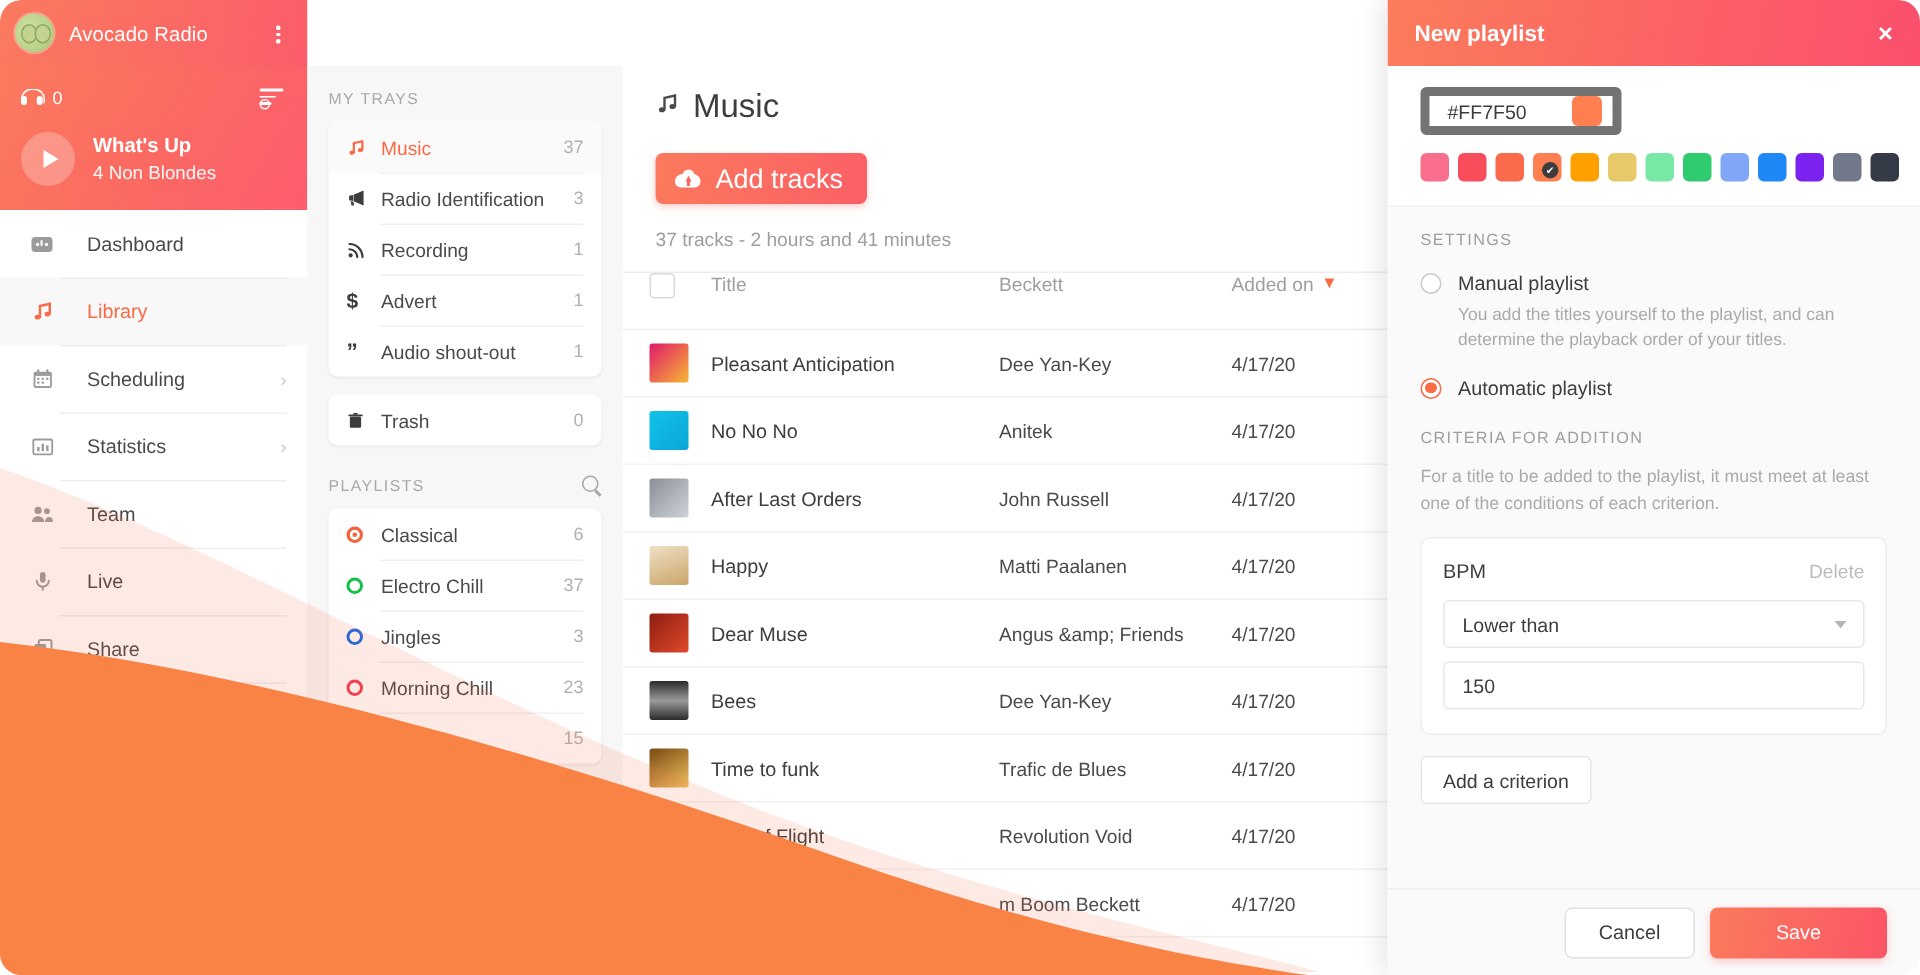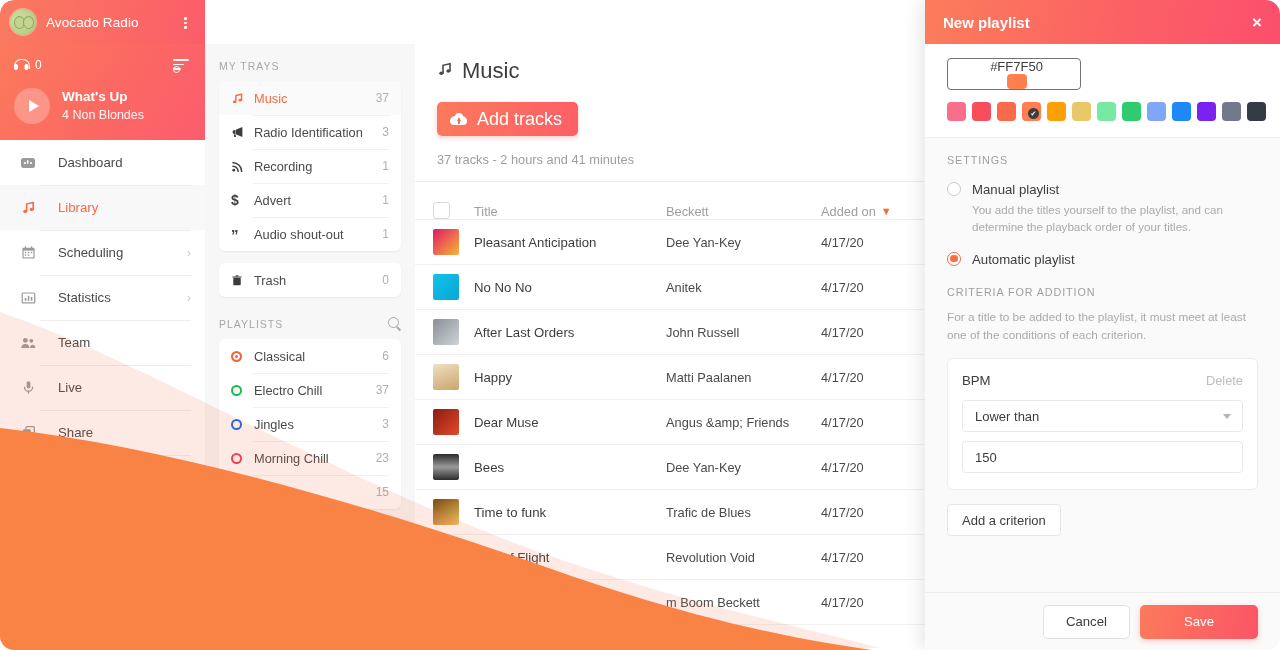--- a/index.html
+++ b/index.html
@@ -160,21 +160,21 @@
   .cloud-ico::after {
     content:""; position:absolute; left:4.5px; top:0px; width:8px; height:8px; border-radius:50%; background:#fff;
   }
   .cloud-arrow { position:absolute; left:6.5px; top:4px; width:0;height:0;
     border-left:2.6px solid transparent; border-right:2.6px solid transparent; border-bottom:4px solid #fb6a62; z-index:2; }
   .cloud-stem { position:absolute; left:7.8px; top:7.5px; width:1.8px; height:3.6px; background:#fb6a62; z-index:2; }
   .meta { padding: 16px 22px 0 22px; color:#9e9e9e; font-size:12.8px; }
 
   .table { margin-top: 14px; border-top:1px solid #eeeeee; }
   .thead {
-    height:38px; display:flex; align-items:flex-end; padding:0 18px 0 18px;
+    height:38px; display:flex; align-items:flex-start; padding:0 18px 0 18px;
     color:#9e9e9e; font-size:12.8px; border-bottom:1px solid #eeeeee;
   }
   .cbx {
     width:17px; height:17px; border:1.6px solid #d8d8d8; border-radius:3px; background:#fff; cursor:pointer; flex:0 0 17px;
   }
   .col-title { flex:1; margin-left:24px; }
   .col-artist { width:155px; }
   .col-added { width:86px; display:flex; align-items:center; gap:5px; }
   .caret-dn { color:#f96a45; font-size:11px; line-height:1; }
 
@@ -197,22 +197,22 @@
   .drawer-head {
     height:44px; flex:0 0 44px; display:flex; align-items:center; justify-content:space-between;
     padding:0 18px; background:linear-gradient(100deg,#fb7d5b 0%, #fb6164 55%, #fb4f6d 100%);
     color:#fff; font-size:15px; font-weight:600;
   }
   .x-btn { font-size:17px; cursor:pointer; line-height:1; font-weight:700; }
   .drawer-body { flex:1; overflow:hidden; }
 
   .color-block { background:#fff; padding:14px 22px 16px 22px; border-bottom:1px solid #f0f0f0; }
   .color-input {
-    height:32px; border:1px solid #737373; border-radius:4px; background:#fff;
-    display:flex; align-items:center; justify-content:space-between; padding:0 7px 0 12px; width:134px;flex-direction:column;
+    height:32px; border:6px solid #737373; border-radius:4px; background:#fff;
+    display:flex; align-items:center; justify-content:space-between; padding:0 7px 0 12px; width:134px;
   }
   .color-input .val { font-size:13px; color:#3d3d3d; font-family:"Liberation Sans", sans-serif; }
   .swatch-cur { width:20px; height:20px; border-radius:4px; }
   .swatches { display:flex; gap:6px; margin-top:12px; }
   .sw { width:19px; height:19px; border-radius:4px; cursor:pointer; position:relative; flex:0 0 19px; }
   .sw.sel::after {
     content:"✔"; position:absolute; inset:0; margin:auto; width:11px; height:11px;
     background:#3d3d3d; border-radius:50%; color:#fff; font-size:7px;
     display:flex; align-items:center; justify-content:center; top:4px; left:4px;
   }

